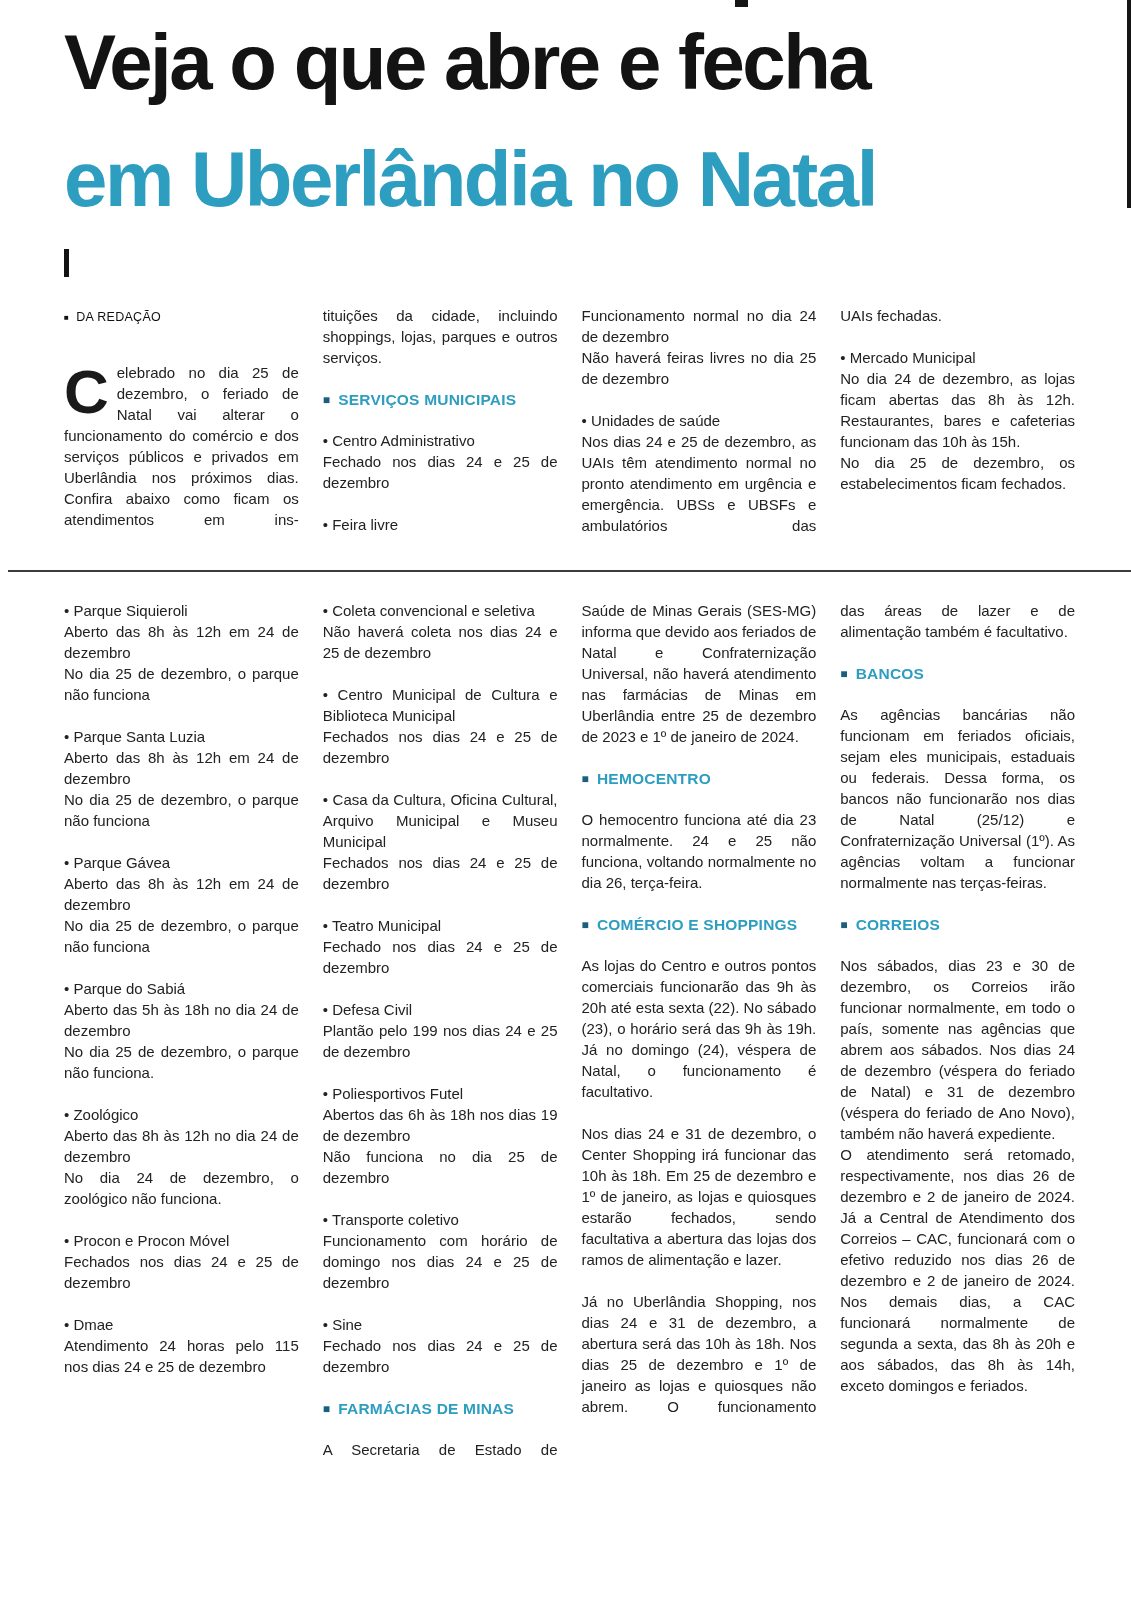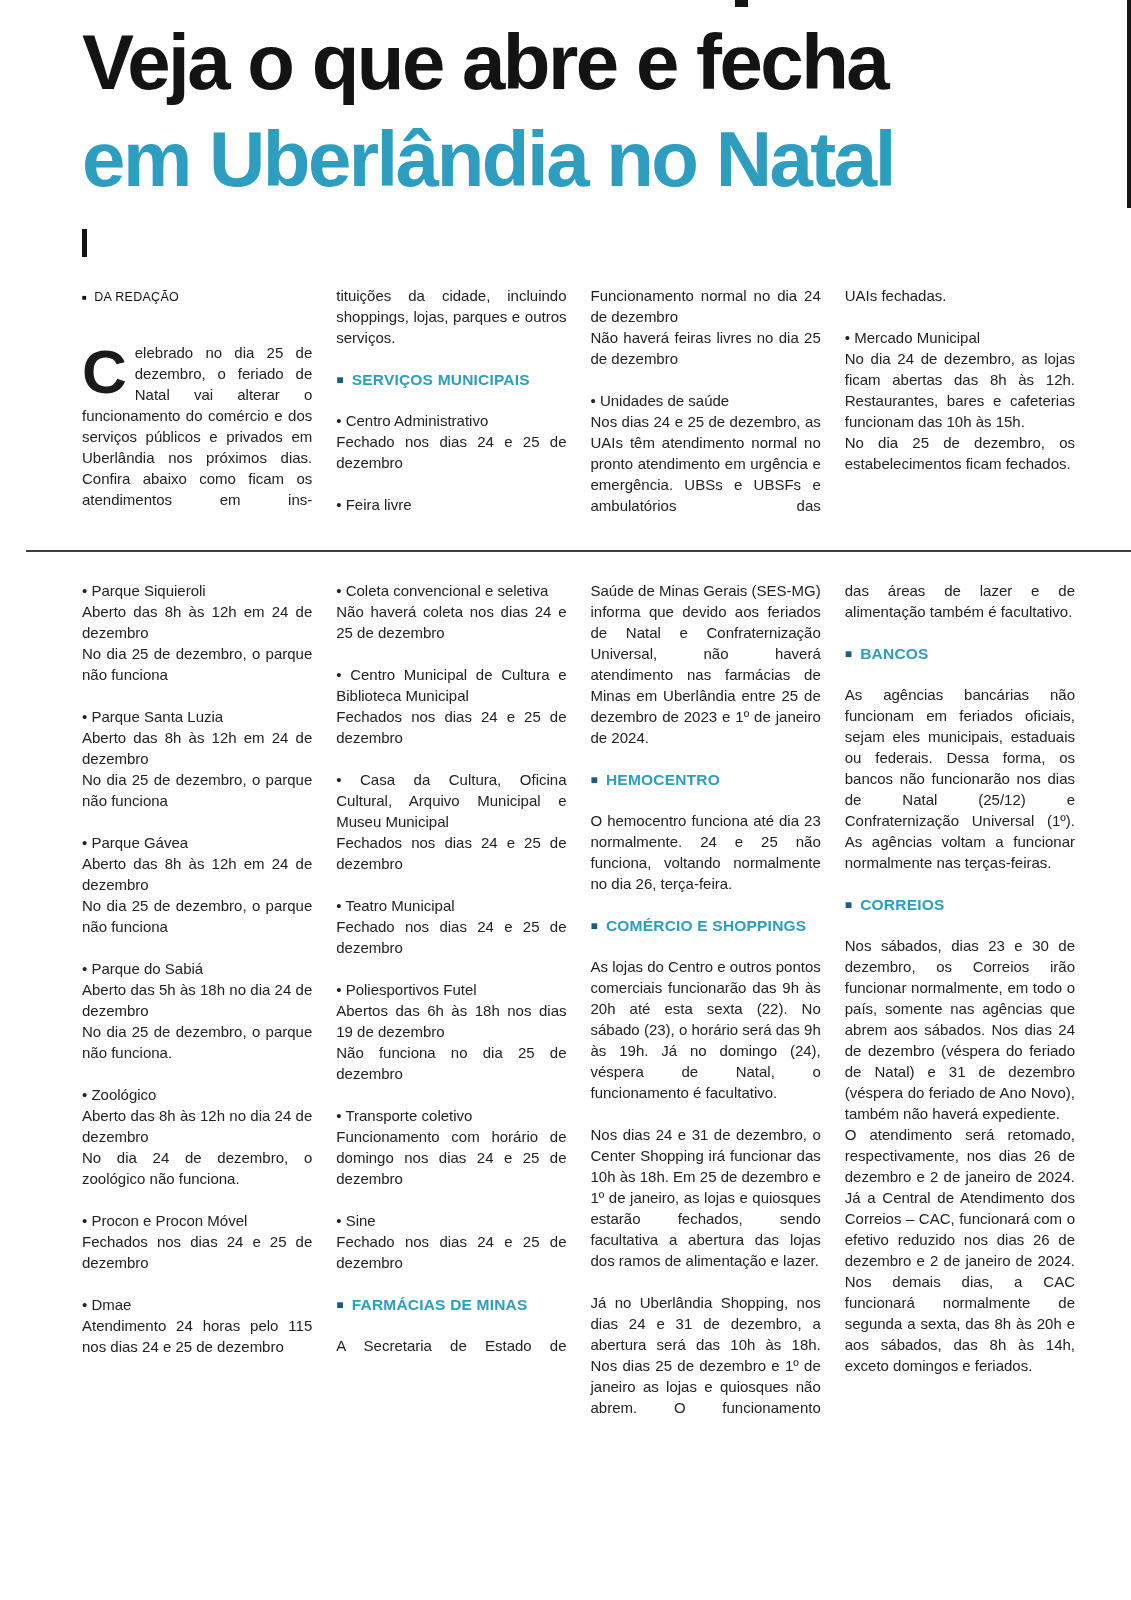--- a/index.html
+++ b/index.html
@@ -3,26 +3,26 @@
 <meta charset="utf-8">
 <title>Document</title>
 <style>
   * { margin:0; padding:0; box-sizing:border-box; }
   html, body { background:#ffffff; }
   body {
     width:1131px; height:1600px; overflow:hidden; position:relative;
     font-family:"Liberation Sans", sans-serif;
     color:var(--ink, #222222);
   }
-  .page { padding:14px 56px 0 82px; }
+  .page { padding:14px 56px 0 64px; }
 
   
   .headline { font-weight:700; font-size:78px; line-height:1.24; letter-spacing:-2.5px; }
   .headline .l1 { display:block; color:#131313; white-space:nowrap; }
-  .headline .l2 { display:block; color:var(--accent, #2d9dc0); white-space:nowrap; }
+  .headline .l2 { display:block; color:var(--accent, #2d9dc0); white-space:nowrap;margin-top:20px; }
 
   
   .kicker-row { display:flex; align-items:center; gap:22px; margin-top:22px; }
   .kicker-bar { width:5px; height:28px; background:#131313; flex:0 0 auto; }
   .kicker-text { font-weight:700; font-size:21px; letter-spacing:0.4px; color:var(--kicker, #14293e); }
 
   
   .columns { display:flex; gap:24px; margin-top:28px; }
   .col { flex:1 1 0; font-size:15px; line-height:21px; text-align:justify; color:var(--ink,#222); }
 
@@ -155,20 +155,24 @@
           <div class="line">• Centro Municipal de Cultura e Biblioteca Municipal</div>
           <div class="line">Fechados nos dias 24 e 25 de dezembro</div>
         </div>
         <div class="item">
           <div class="line">• Casa da Cultura, Oficina Cultural, Arquivo Municipal e Museu Municipal</div>
           <div class="line">Fechados nos dias 24 e 25 de dezembro</div>
         </div>
         <div class="item">
           <div class="line">• Teatro Municipal</div>
           <div class="line">Fechado nos dias 24 e 25 de dezembro</div>
+        </div>
+        <div class="item">
+          <div class="line">• Defesa Civil</div>
+          <div class="line">Plantão pelo 199 nos dias 24 e 25 de dezembro</div>
         </div>
         <div class="item">
           <div class="line">• Poliesportivos Futel</div>
           <div class="line">Abertos das 6h às 18h nos dias 19 de dezembro</div>
           <div class="line">Não funciona no dia 25 de dezembro</div>
         </div>
         <div class="item">
           <div class="line">• Transporte coletivo</div>
           <div class="line">Funcionamento com horário de domingo nos dias 24 e 25 de dezembro</div>
         </div>

